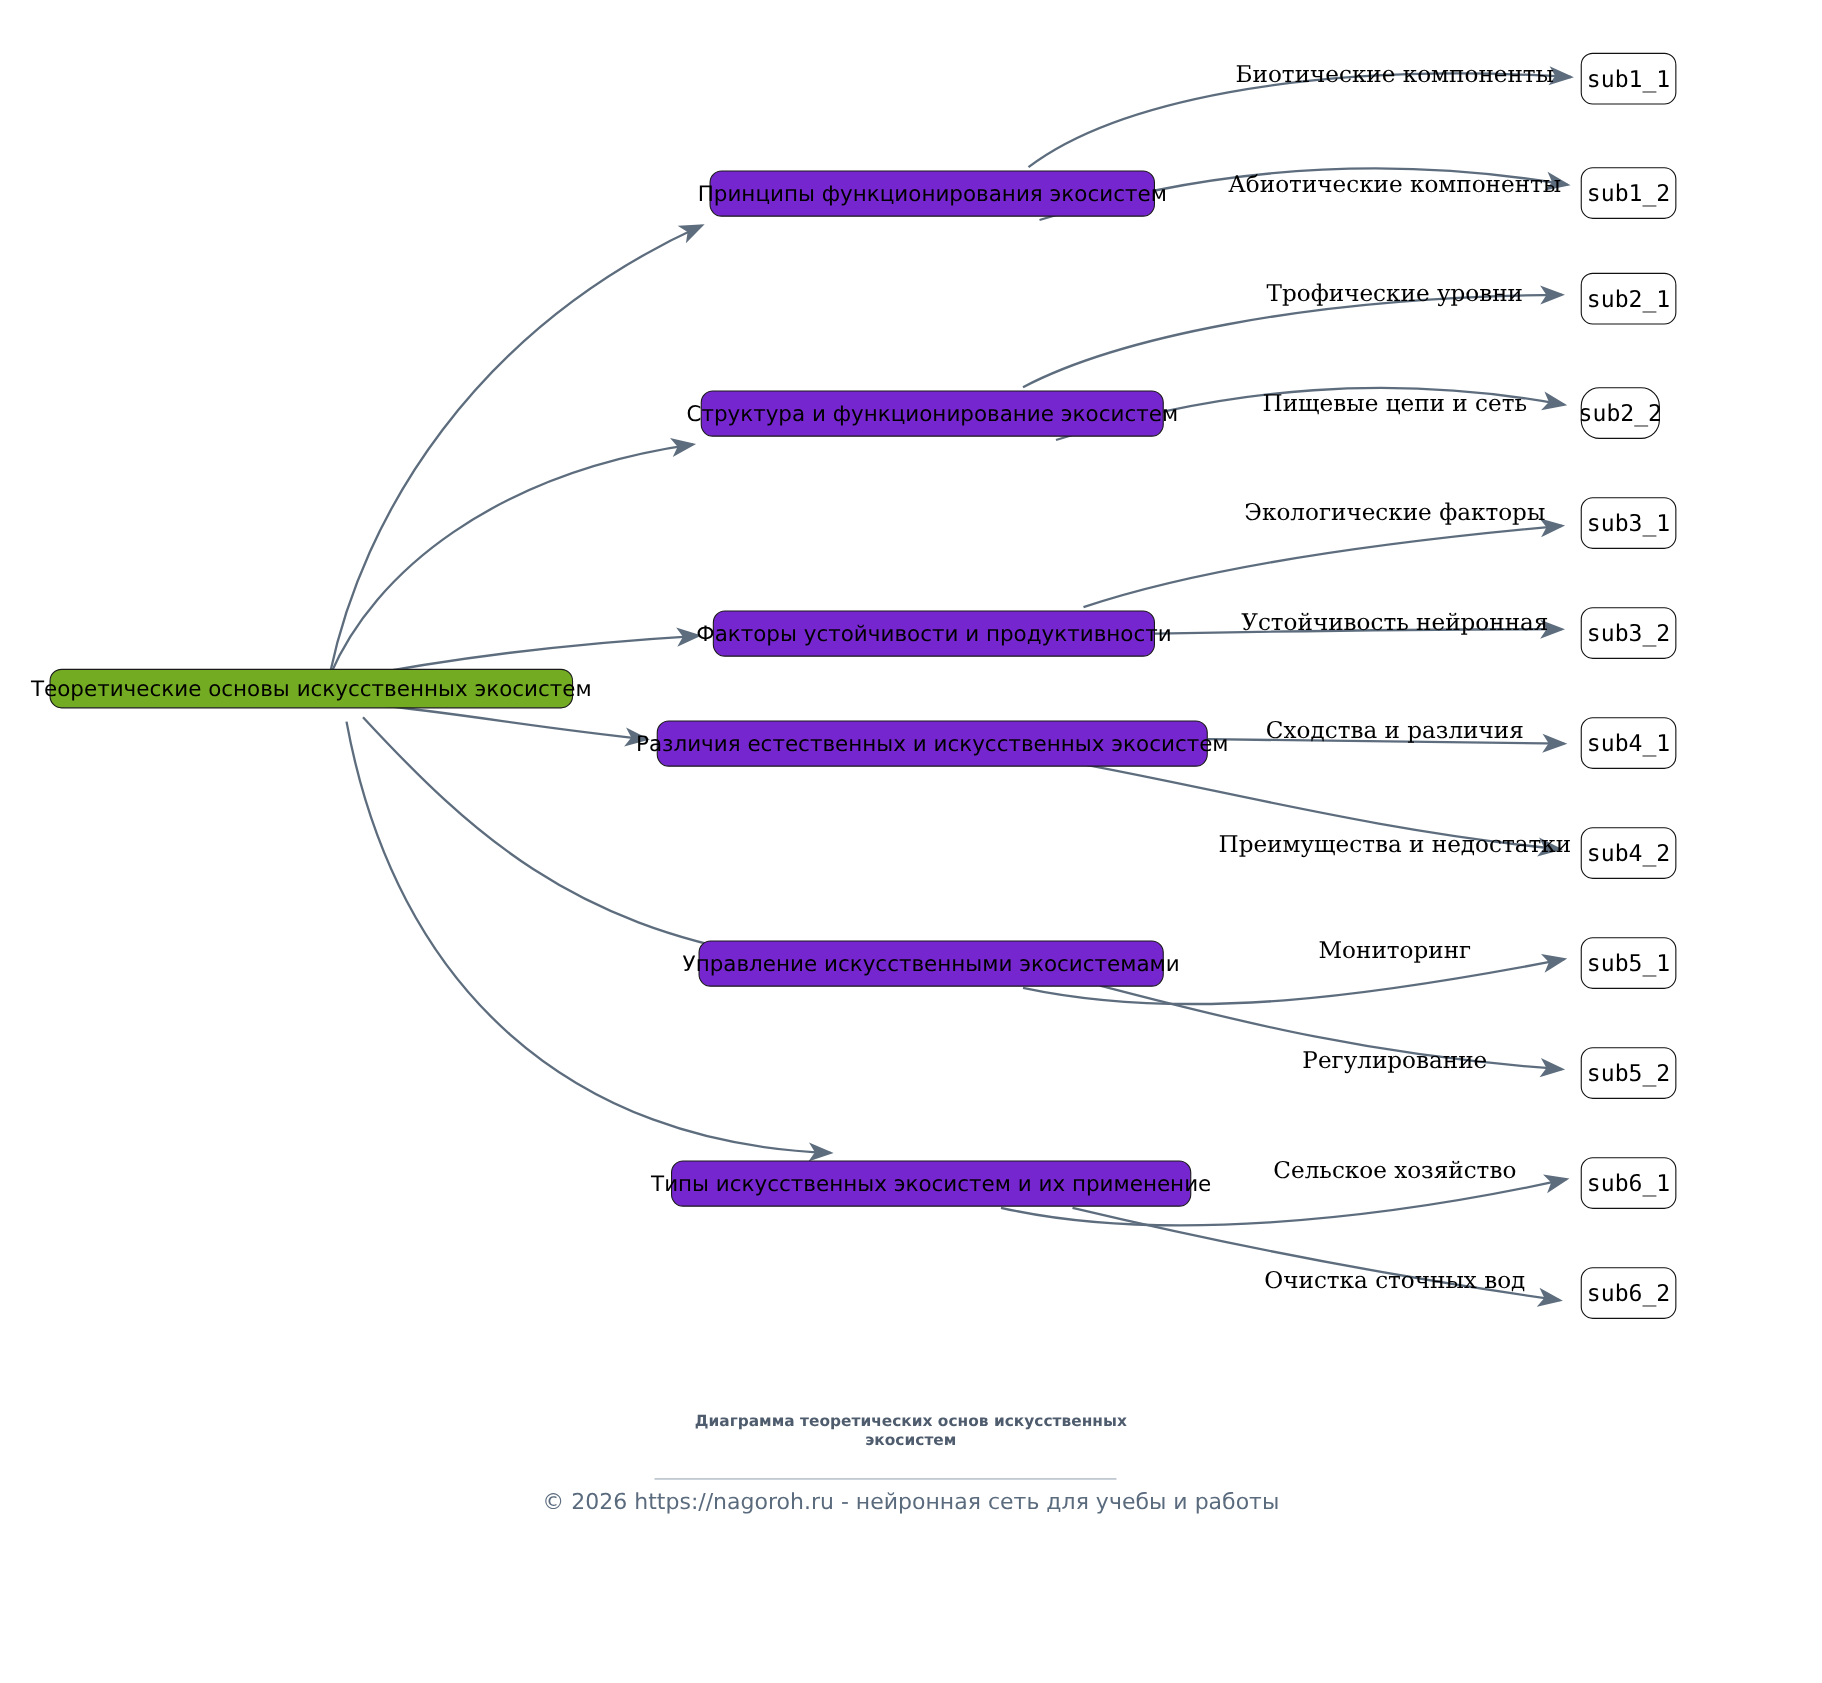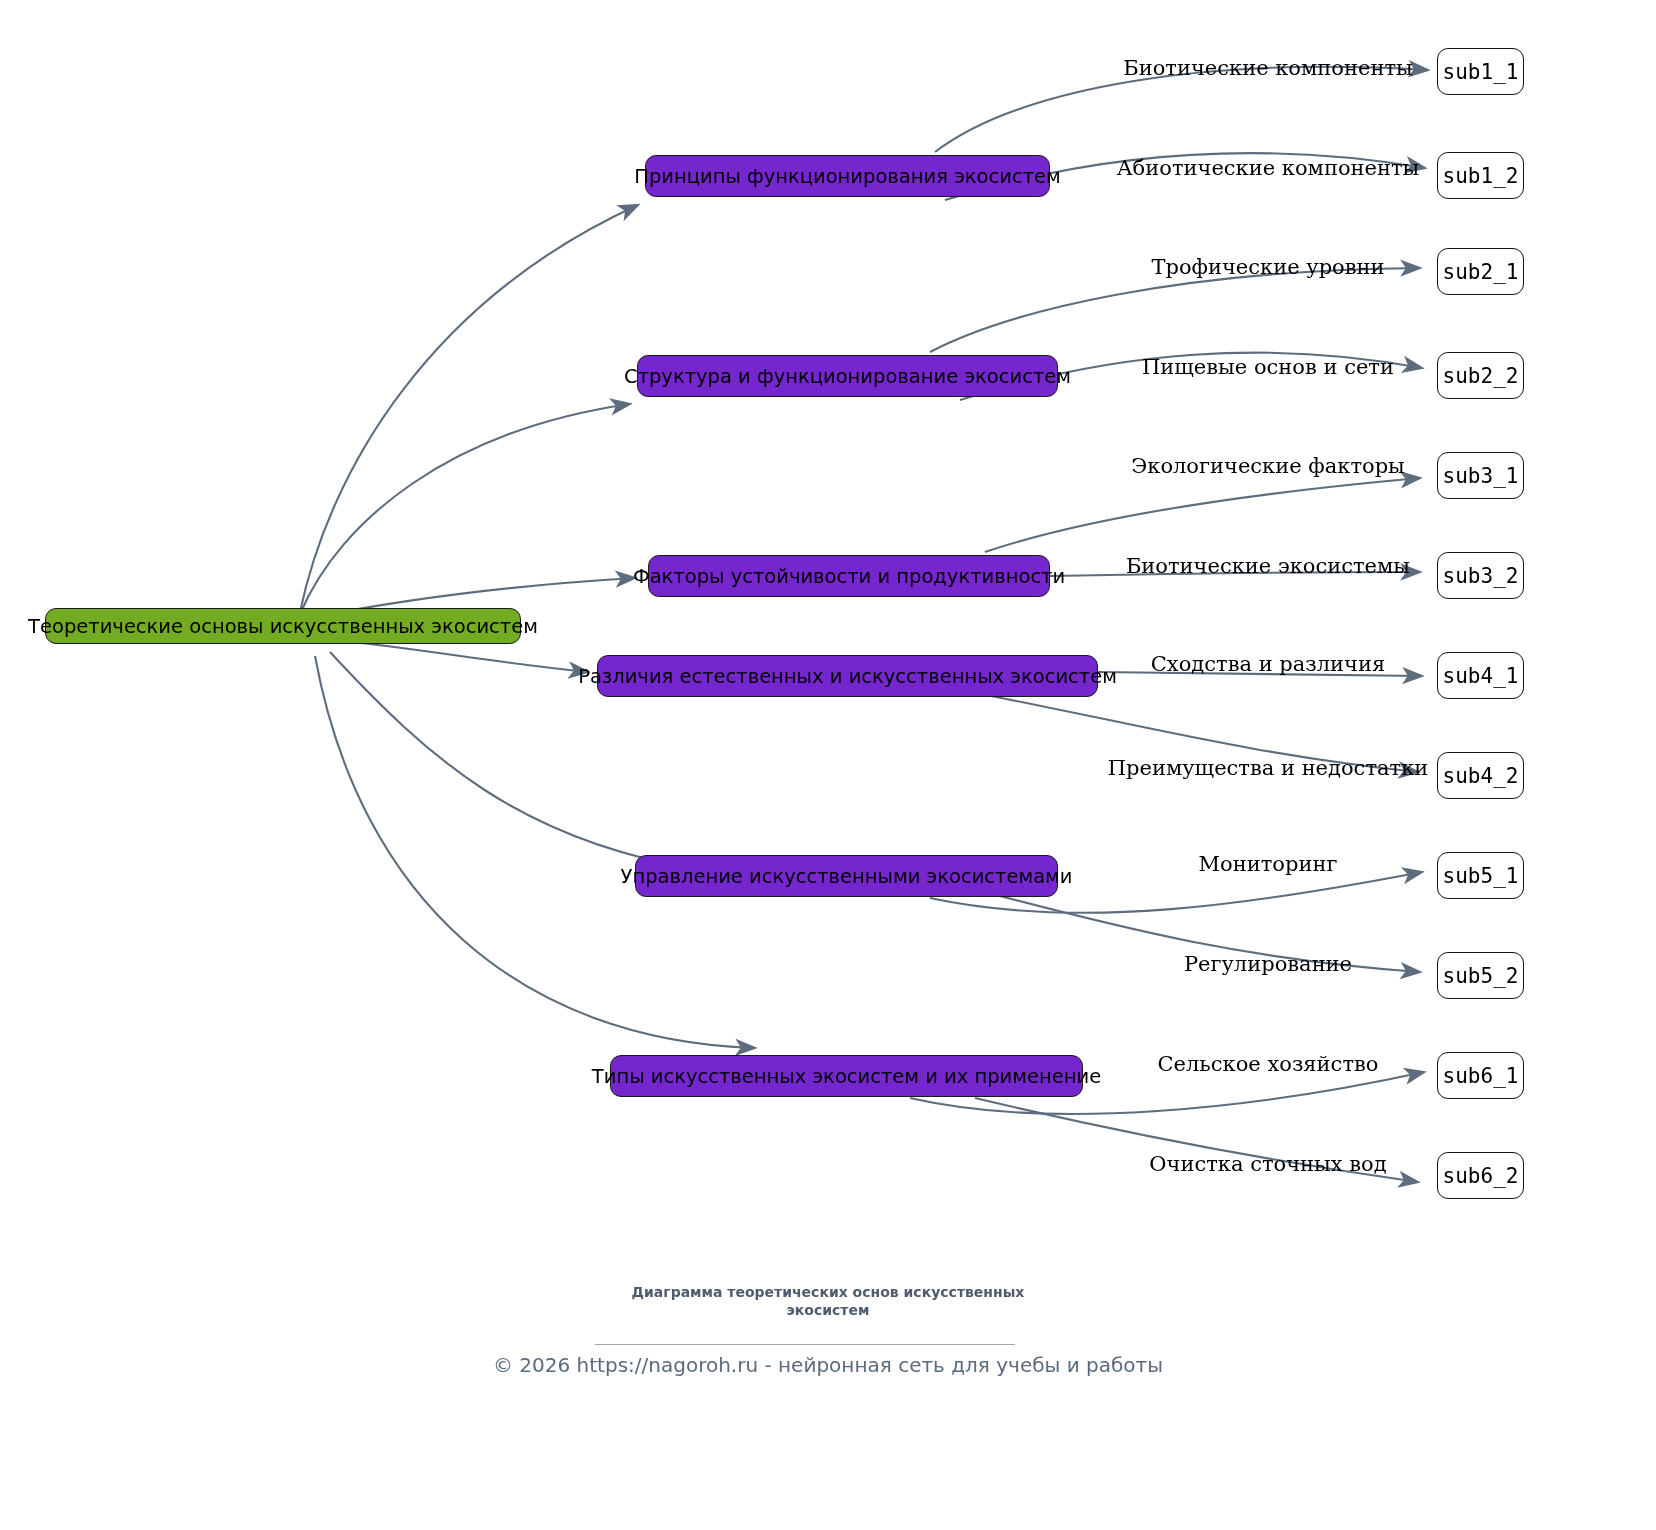--- a/index.html
+++ b/index.html
@@ -138,42 +138,42 @@
 <div class="node node-main" style="left:637px; top:355px; width:421px; height:42px;">Структура и функционирование экосистем</div>
 <div class="node node-main" style="left:648px; top:555px; width:402px; height:42px;">Факторы устойчивости и продуктивности</div>
 <div class="node node-main" style="left:597px; top:655px; width:501px; height:42px;">Различия естественных и искусственных экосистем</div>
 <div class="node node-main" style="left:635px; top:855px; width:423px; height:42px;">Управление искусственными экосистемами</div>
 <div class="node node-main" style="left:610px; top:1055px; width:473px; height:42px;">Типы искусственных экосистем и их применение</div>
 
 <div class="node node-sub" style="left:1437px; top:48px; width:87px; height:47px;">sub1_1</div>
 <div class="node node-sub" style="left:1437px; top:152px; width:87px; height:47px;">sub1_2</div>
 
 <div class="node node-sub" style="left:1437px; top:248px; width:87px; height:47px;">sub2_1</div>
-<div class="node node-sub" style="left:1437px; top:352px; width:87px; height:47px;">sub2_2</div>
+<div class="node node-sub" style="left:1437px; top:352px; width:72px; height:47px;border-radius:17px;">sub2_2</div>
 
 <div class="node node-sub" style="left:1437px; top:452px; width:87px; height:47px;">sub3_1</div>
 <div class="node node-sub" style="left:1437px; top:552px; width:87px; height:47px;">sub3_2</div>
 
 <div class="node node-sub" style="left:1437px; top:652px; width:87px; height:47px;">sub4_1</div>
 <div class="node node-sub" style="left:1437px; top:752px; width:87px; height:47px;">sub4_2</div>
 
 <div class="node node-sub" style="left:1437px; top:852px; width:87px; height:47px;">sub5_1</div>
 <div class="node node-sub" style="left:1437px; top:952px; width:87px; height:47px;">sub5_2</div>
 
 <div class="node node-sub" style="left:1437px; top:1052px; width:87px; height:47px;">sub6_1</div>
 <div class="node node-sub" style="left:1437px; top:1152px; width:87px; height:47px;">sub6_2</div>
 
 <div class="edge-label" style="left:1268px; top:68px;">Биотические компоненты</div>
 <div class="edge-label" style="left:1268px; top:168px;">Абиотические компоненты</div>
 
 <div class="edge-label" style="left:1268px; top:267px;">Трофические уровни</div>
-<div class="edge-label" style="left:1268px; top:367px;">Пищевые основ и сети</div>
+<div class="edge-label" style="left:1268px; top:367px;">Пищевые цепи и сеть</div>
 
 <div class="edge-label" style="left:1268px; top:466px;">Экологические факторы</div>
-<div class="edge-label" style="left:1268px; top:566px;">Биотические экосистемы</div>
+<div class="edge-label" style="left:1268px; top:566px;">Устойчивость нейронная</div>
 
 <div class="edge-label" style="left:1268px; top:664px;">Сходства и различия</div>
 <div class="edge-label" style="left:1268px; top:768px;">Преимущества и недостатки</div>
 
 <div class="edge-label" style="left:1268px; top:864px;">Мониторинг</div>
 <div class="edge-label" style="left:1268px; top:964px;">Регулирование</div>
 
 <div class="edge-label" style="left:1268px; top:1064px;">Сельское хозяйство</div>
 <div class="edge-label" style="left:1268px; top:1164px;">Очистка сточных вод</div>
 

